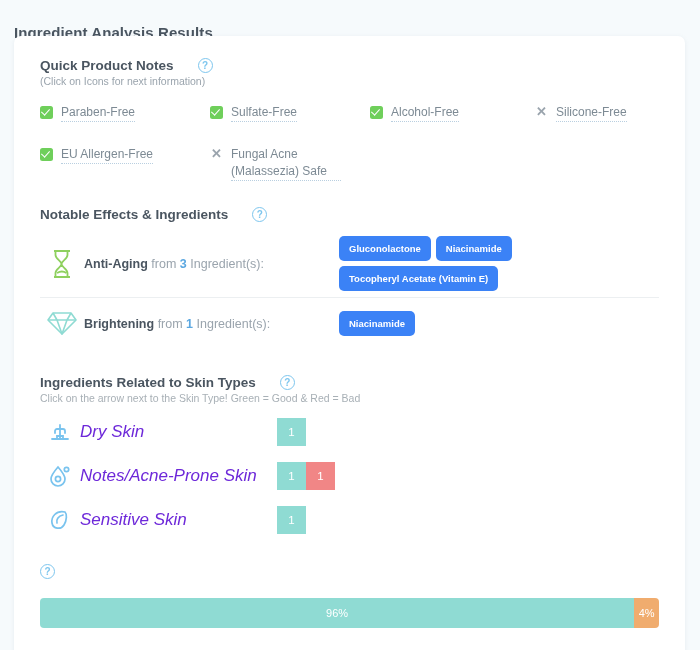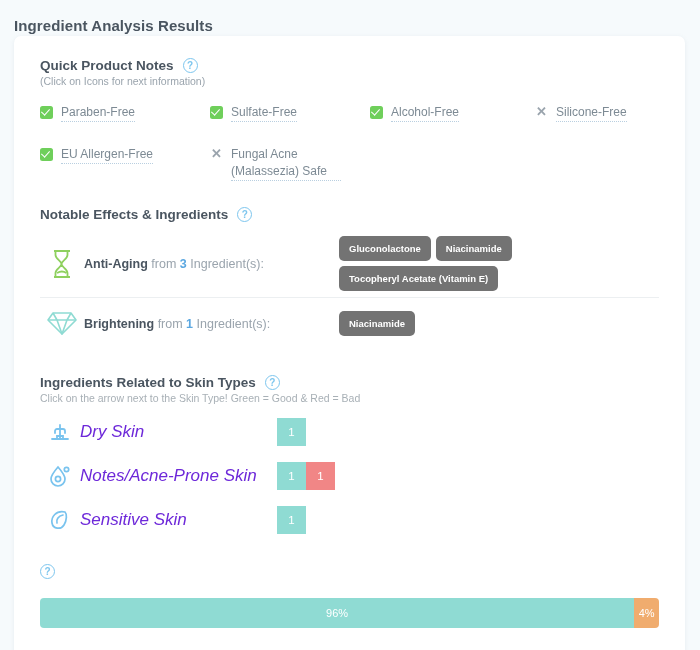--- a/index.html
+++ b/index.html
@@ -6,34 +6,34 @@
   html, body {
     width: 700px; height: 650px;
     background: #f6fafc;
     font-family: "Liberation Sans", sans-serif;
     overflow: hidden;
   }
   .page-title {
     font-size: 15px;
     font-weight: bold;
     color: #4a5560;
-    padding: 17px 0 0 14px;
+    padding: 24px 0 0 14px;
     letter-spacing: .1px;
   }
   .card {
     position: absolute;
     left: 14px; top: 36px;
     width: 671px; height: 640px;
     background: #ffffff;
     border-radius: 7px;
     box-shadow: 0 1px 4px rgba(120,140,160,.13);
     padding: 22px 26px 0 26px;
   }
   
-  .sec-head { display: flex; align-items: flex-start; gap: 9px; }
+  .sec-head { display: flex; align-items: flex-start; gap: 24px; }
   .sec-title {
     font-size: 13.5px; font-weight: bold; color: #4a5560;
   }
   .help-icon {
     width: 15px; height: 15px; border-radius: 50%;
     border: 1.3px solid #7ec6ee;
     color: #7ec6ee; font-size: 10px; font-weight: bold;
     display: flex; align-items: center; justify-content: center;
     cursor: pointer; flex: none; line-height: 1;
   }
@@ -79,21 +79,21 @@
     display: flex; align-items: center;
     min-height: 52px; padding: 6px 0;
   }
   .effect-row + .effect-row { border-top: 1px solid #eceff1; }
   .eff-icon { width: 44px; flex: none; display:flex; justify-content:center; }
   .eff-text { font-size: 12.5px; color: #9aa4ad; flex: 1; }
   .eff-text b { color: #4a5560; font-weight: bold; }
   .eff-text .num { color: #5ba7e0; font-weight: bold; }
   .tags { width: 320px; display: flex; flex-wrap: wrap; gap: 5px; }
   .tag {
-    background: #737373; color: #fff;
+    background: #3b82f6; color: #fff;
     font-size: 9.5px; font-weight: bold;
     padding: 7px 10px; border-radius: 5px;
     cursor: pointer; white-space: nowrap;
   }
 
   
   .skin-row { display: flex; align-items: center; height: 36px; margin-top: 8px; }
   .skin-icon { width: 40px; flex:none; display:flex; justify-content:center; }
   .skin-name {
     font-size: 17px; font-style: italic; color: #6d28d9;

